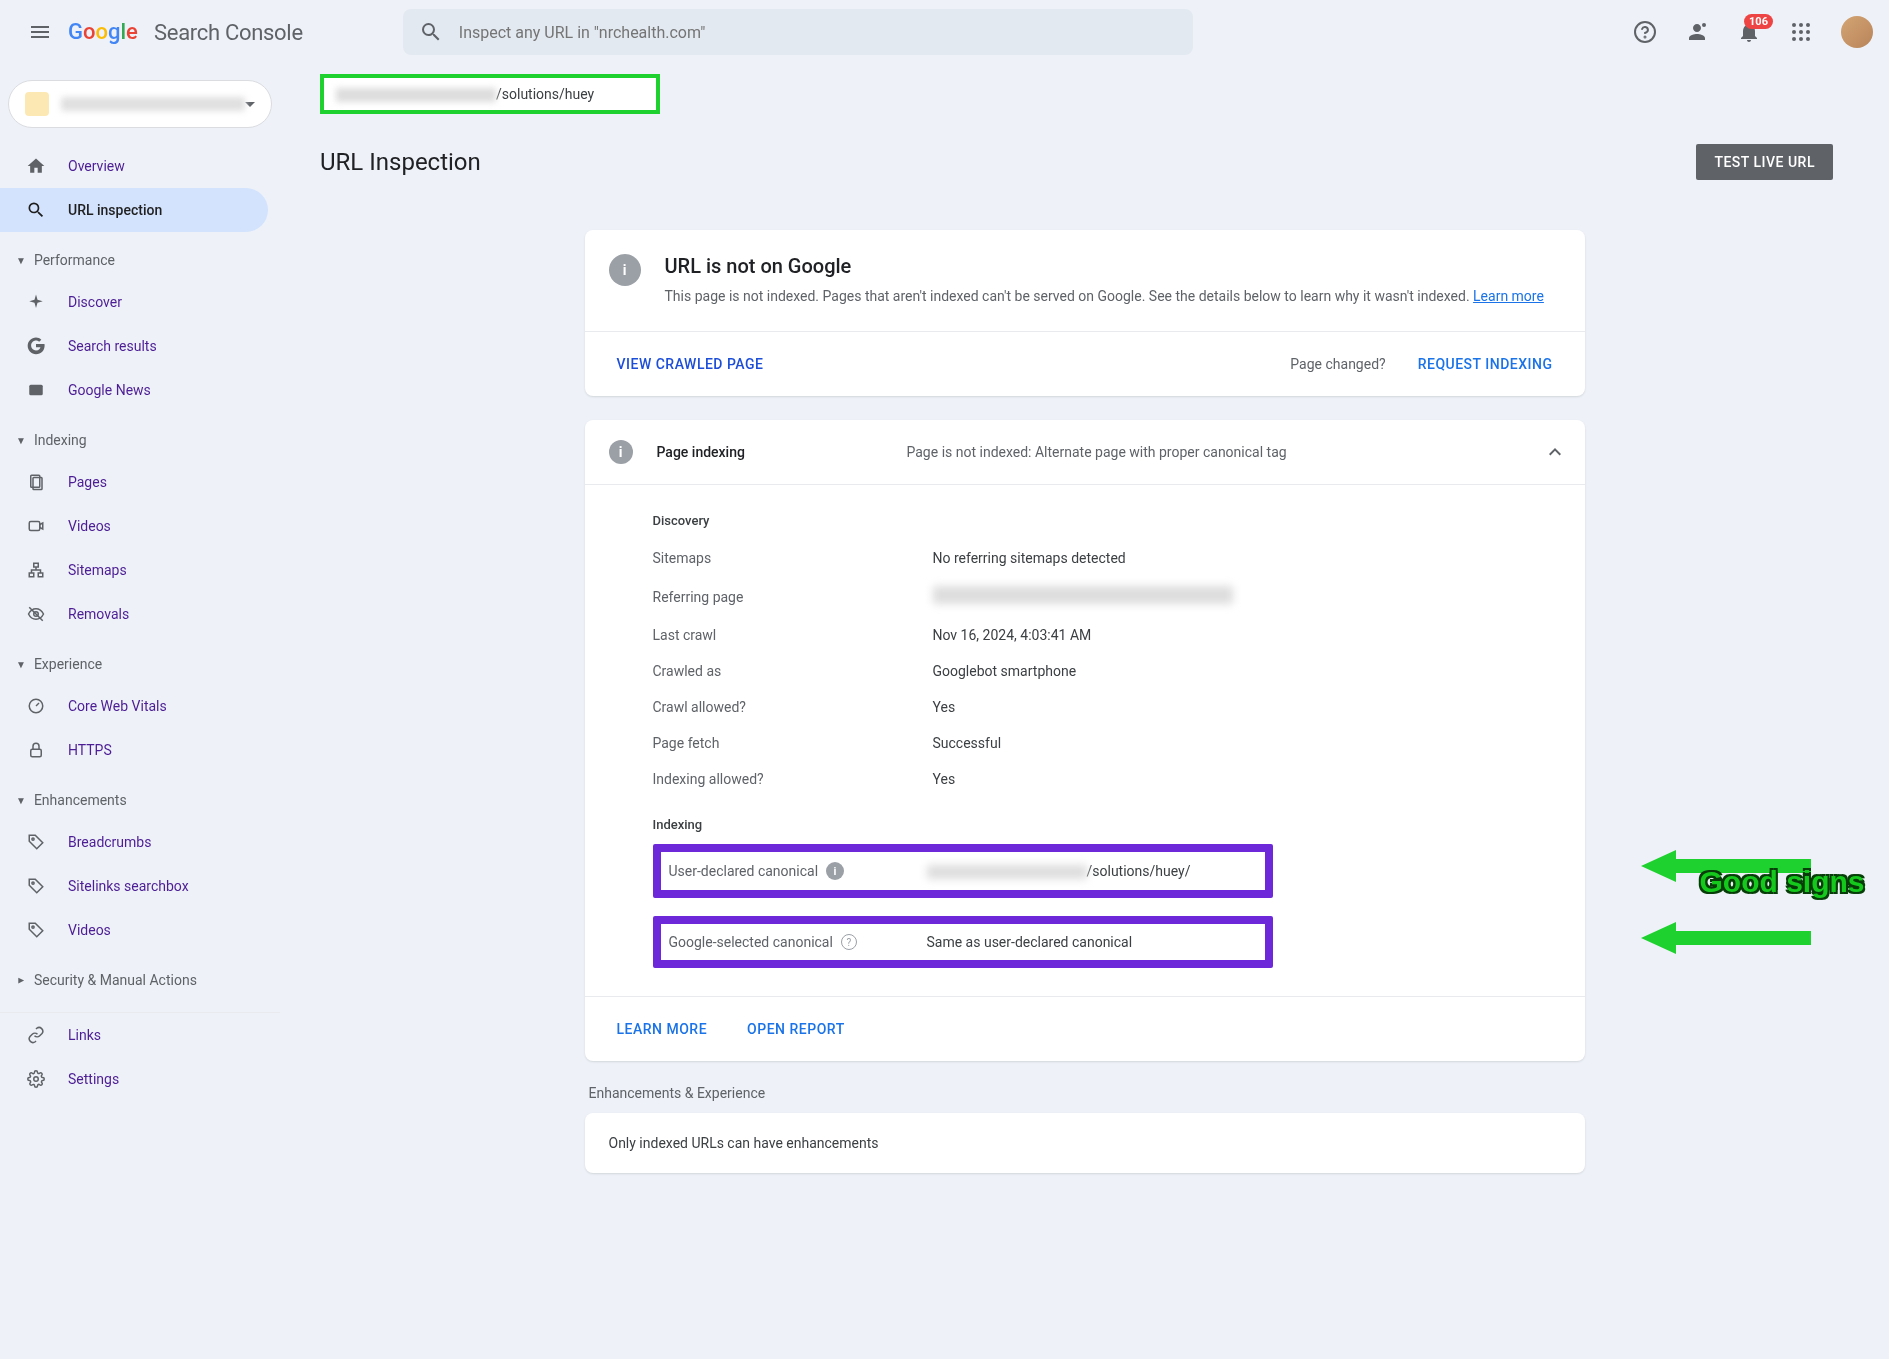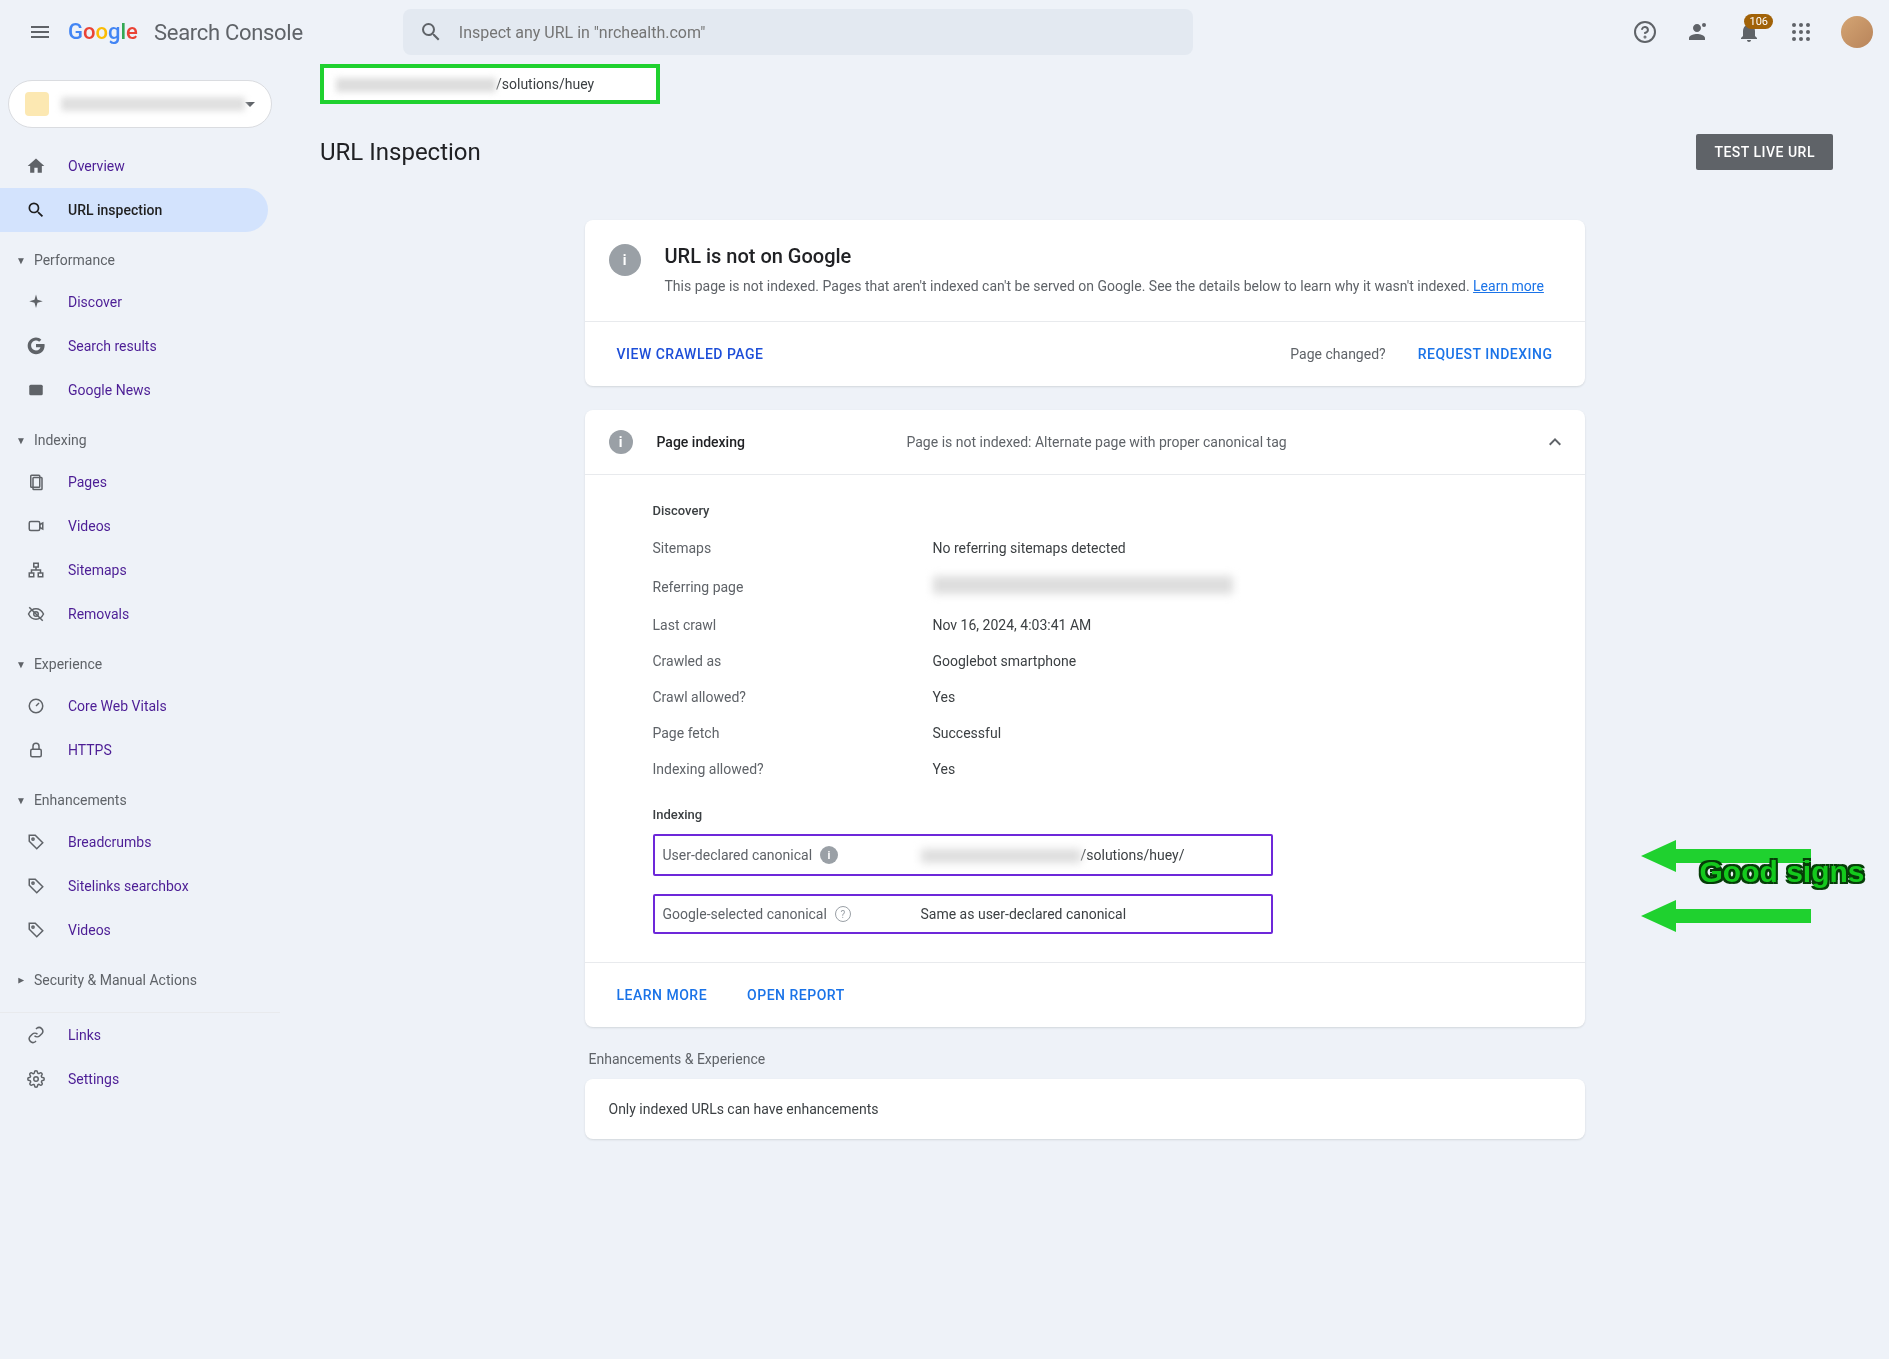--- a/index.html
+++ b/index.html
@@ -5,35 +5,35 @@
 * { margin: 0; padding: 0; box-sizing: border-box; font-family: 'Google Sans', Roboto, Arial, sans-serif; }
 body { background: #eef2f8; color: #3c4043; font-size: 14px; width: 1889px; }
 .header { display: flex; align-items: center; height: 64px; padding: 0 16px; }
 .hamburger { width: 48px; height: 48px; display: flex; align-items: center; justify-content: center; color: #5f6368; cursor: pointer; }
 .logo { display: flex; align-items: center; gap: 12px; margin-left: 4px; }
 .logo-text { font-size: 22px; color: #5f6368; letter-spacing: -0.3px; }
 .search-bar { flex: 0 0 790px; margin-left: 100px; height: 46px; background: #e3e9f1; border-radius: 8px; display: flex; align-items: center; padding: 0 16px; }
 .search-bar input { border: none; background: transparent; outline: none; font-size: 16px; color: #5f6368; flex: 1; margin-left: 16px; }
 .header-right { margin-left: auto; display: flex; align-items: center; gap: 12px; }
 .icon-btn { width: 40px; height: 40px; display: flex; align-items: center; justify-content: center; color: #5f6368; cursor: pointer; position: relative; }
-.badge { position: absolute; top: 2px; right: -4px; background: #a16207; color: #fff; font-size: 11px; font-weight: 400; padding: 1px 5px; border-radius: 10px; }
+.badge { position: absolute; top: 2px; right: -4px; background: #ef4444; color: #fff; font-size: 11px; font-weight: 700; padding: 1px 5px; border-radius: 10px; }
 .avatar { width: 32px; height: 32px; border-radius: 50%; background: linear-gradient(135deg,#d4a574,#b8845a); margin-left: 8px; }
 .layout { display: flex; }
 .sidebar { width: 280px; padding-top: 8px; }
 .property-selector { margin: 8px 8px 16px 8px; border: 1px solid #dadce0; border-radius: 24px; height: 48px; display: flex; align-items: center; padding: 0 16px; background: #fff; }
 .prop-icon { width: 24px; height: 24px; background: #fce8b2; border-radius: 4px; }
 .prop-text { flex: 1; margin-left: 12px; height: 14px; background: #e0e0e0; filter: blur(3px); border-radius: 2px; }
 .nav-item { display: flex; align-items: center; height: 44px; padding: 0 24px; color: #4c1d95; cursor: pointer; border-radius: 0 22px 22px 0; margin-right: 12px; }
 .nav-item.active { background: #d3e3fd; color: #1f1f1f; font-weight: 500; }
 .nav-item .nav-icon { width: 24px; height: 24px; display: flex; align-items: center; justify-content: center; color: #5f6368; margin-right: 20px; }
 .nav-item.active .nav-icon { color: #1f1f1f; }
 .nav-section { display: flex; align-items: center; height: 40px; padding: 0 16px; color: #5f6368; font-size: 14px; cursor: pointer; margin-top: 8px; }
 .nav-section .chev { margin-right: 8px; font-size: 10px; }
 .main { flex: 1; padding: 0 40px 40px 40px; }
-.url-box { border: 4px solid #1fd12f; background: #fff; padding: 8px 12px; width: 340px; }
+.url-box { border: 4px solid #1fd12f; background: #fff; padding: 8px 12px; width: 340px; margin-top: 10px; }
 .url-box .blur { display: inline-block; width: 160px; height: 14px; background: #ddd; filter: blur(3px); vertical-align: middle; }
 .page-header { display: flex; align-items: center; justify-content: space-between; margin-top: 30px; padding-right: 16px; }
 .page-title { font-size: 24px; color: #202124; font-weight: 400; }
 .test-btn { background: #5f6368; color: #fff; padding: 10px 18px; font-size: 14px; font-weight: 500; letter-spacing: 0.5px; border-radius: 2px; cursor: pointer; }
 .card { background: #fff; border-radius: 8px; box-shadow: 0 1px 2px rgba(60,64,67,0.15); margin: 0 auto 24px auto; max-width: 1000px; }
 .card-container { margin-top: 50px; }
 .status-row { display: flex; padding: 24px; }
 .status-circle { width: 32px; height: 32px; border-radius: 50%; background: #9aa0a6; color: #fff; display: flex; align-items: center; justify-content: center; font-weight: bold; margin-right: 24px; flex-shrink: 0; }
 .status-title { font-size: 20px; color: #202124; font-weight: 500; margin-bottom: 8px; }
 .status-desc { color: #5f6368; line-height: 1.5; }
@@ -47,21 +47,21 @@
 .section-head-title { font-weight: 500; color: #202124; width: 250px; }
 .section-head-status { color: #5f6368; flex: 1; }
 .chev-up { margin-left: auto; color: #5f6368; }
 .details { padding: 8px 24px 24px 68px; position: relative; }
 .detail-group-title { font-weight: 500; color: #3c4043; margin: 20px 0 12px 0; font-size: 13px; }
 .detail-row { display: flex; padding: 10px 0; align-items: center; }
 .detail-label { width: 280px; color: #5f6368; display: flex; align-items: center; gap: 8px; }
 .detail-value { color: #3c4043; }
 .blur-block { display: inline-block; width: 300px; height: 18px; background: #ddd; filter: blur(4px); }
 .blur-small { display: inline-block; width: 160px; height: 14px; background: #ddd; filter: blur(4px); vertical-align: middle; }
-.highlight-box { border: 2px solid #6d28d9; border-radius: 2px; padding: 10px 8px; margin: 4px 0; display: flex; align-items: center; width: 620px; }
+.highlight-box { border: 8px solid #6d28d9; border-radius: 2px; padding: 10px 8px; margin: 4px 0; display: flex; align-items: center; width: 620px; }
 .highlight-box .detail-label { width: 258px; }
 .arrow-annot { position: absolute; right: -250px; }
 .arrow-svg { width: 170px; height: 40px; }
 .good-signs { position: absolute; right: -280px; top: 380px; font-size: 30px; font-weight: 700; color: #14c91c; text-shadow: 2px 2px 0 #063d08, -2px -2px 0 #063d08, 2px -2px 0 #063d08, -2px 2px 0 #063d08; font-family: Arial; }
 .card-actions { padding: 16px 24px; display: flex; gap: 24px; border-top: 1px solid #e8eaed; }
 .enh-title { max-width: 1000px; margin: 0 auto 12px auto; color: #5f6368; font-size: 14px; padding: 0 4px; }
 .enh-card { max-width: 1000px; margin: 0 auto; background: #fff; border-radius: 8px; padding: 22px 24px; box-shadow: 0 1px 2px rgba(60,64,67,0.15); }
 .info-mini { width: 18px; height: 18px; border-radius: 50%; background: #9aa0a6; color: #fff; display: inline-flex; align-items: center; justify-content: center; font-size: 11px; font-weight: bold; }
 .help-mini { width: 16px; height: 16px; border-radius: 50%; border: 1.5px solid #9aa0a6; color: #9aa0a6; display: inline-flex; align-items: center; justify-content: center; font-size: 10px; }
 .divider { height: 1px; background: #e8eaed; margin-top: 12px; }

